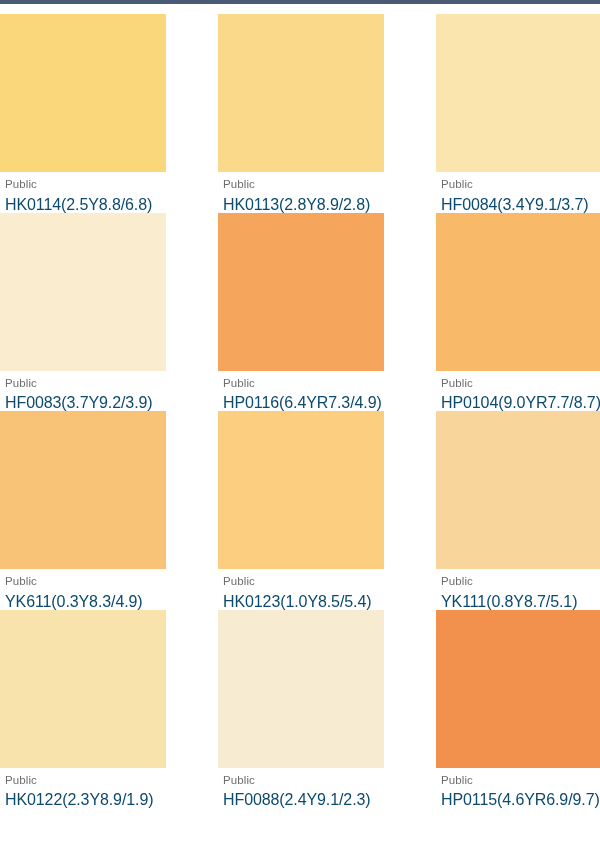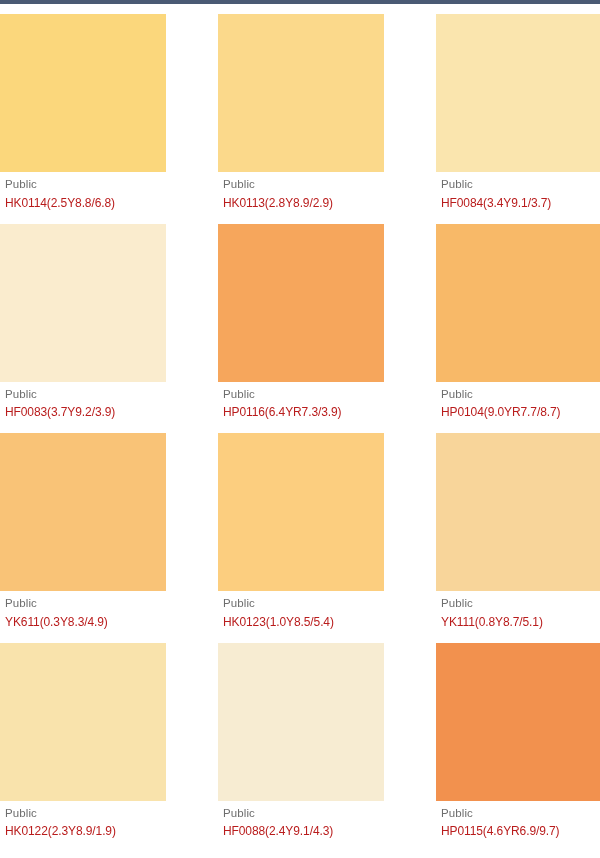--- a/index.html
+++ b/index.html
@@ -28,41 +28,41 @@
     width: 600px;
     display: grid;
     grid-template-columns: 166px 166px 166px;
     justify-content: start;
     column-gap: 52px;
     row-gap: 0px;
     padding-left: 0px;
   }
   .cell {
     width: 162px;
-    margin-bottom: 15px;
+    margin-bottom: 0px;
   }
   .swatch {
     width: 166px;
     height: 158px;
     display: block;
   }
   .meta {
     padding-top: 7px;
     padding-left: 5px;
     line-height: 1.0;
   }
   .vis {
     font-size: 11.5px;
     color: #6d6d6d;
     margin-bottom: 6px;
     letter-spacing: 0.1px;
   }
   .code {
-    font-size: 12px;
-    color: #b91c1c;
+    font-size: 16px;
+    color: #0c4a6e;
     letter-spacing: -0.1px;
     white-space: nowrap;
   }
 </style>
 </head>
 <body>
 
 <div id="topbar"></div>
 
 <div id="grid">
@@ -70,42 +70,42 @@
       <div class="swatch" style="background: rgb(251, 215, 124);"></div>
       <div class="meta">
         <div class="vis">Public</div>
         <div class="code">HK0114(2.5Y8.8/6.8)</div>
       </div>
     </div>
     <div class="cell">
       <div class="swatch" style="background: rgb(251, 217, 139);"></div>
       <div class="meta">
         <div class="vis">Public</div>
-        <div class="code">HK0113(2.8Y8.9/2.9)</div>
+        <div class="code">HK0113(2.8Y8.9/2.8)</div>
       </div>
     </div>
     <div class="cell">
       <div class="swatch" style="background: rgb(250, 229, 174);"></div>
       <div class="meta">
         <div class="vis">Public</div>
         <div class="code">HF0084(3.4Y9.1/3.7)</div>
       </div>
     </div>
     <div class="cell">
       <div class="swatch" style="background: rgb(250, 236, 206);"></div>
       <div class="meta">
         <div class="vis">Public</div>
         <div class="code">HF0083(3.7Y9.2/3.9)</div>
       </div>
     </div>
     <div class="cell">
       <div class="swatch" style="background: rgb(246, 166, 92);"></div>
       <div class="meta">
         <div class="vis">Public</div>
-        <div class="code">HP0116(6.4YR7.3/3.9)</div>
+        <div class="code">HP0116(6.4YR7.3/4.9)</div>
       </div>
     </div>
     <div class="cell">
       <div class="swatch" style="background: rgb(248, 185, 104);"></div>
       <div class="meta">
         <div class="vis">Public</div>
         <div class="code">HP0104(9.0YR7.7/8.7)</div>
       </div>
     </div>
     <div class="cell">
@@ -133,21 +133,21 @@
       <div class="swatch" style="background: rgb(249, 227, 172);"></div>
       <div class="meta">
         <div class="vis">Public</div>
         <div class="code">HK0122(2.3Y8.9/1.9)</div>
       </div>
     </div>
     <div class="cell">
       <div class="swatch" style="background: rgb(247, 236, 210);"></div>
       <div class="meta">
         <div class="vis">Public</div>
-        <div class="code">HF0088(2.4Y9.1/4.3)</div>
+        <div class="code">HF0088(2.4Y9.1/2.3)</div>
       </div>
     </div>
     <div class="cell">
       <div class="swatch" style="background: rgb(242, 145, 78);"></div>
       <div class="meta">
         <div class="vis">Public</div>
         <div class="code">HP0115(4.6YR6.9/9.7)</div>
       </div>
     </div>
   </div>

